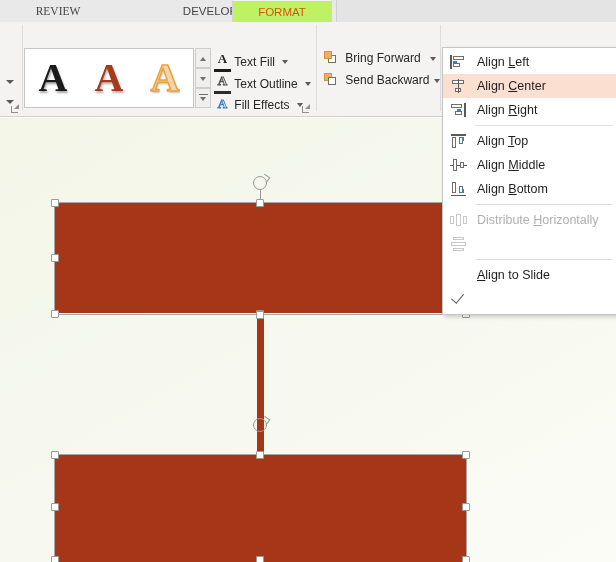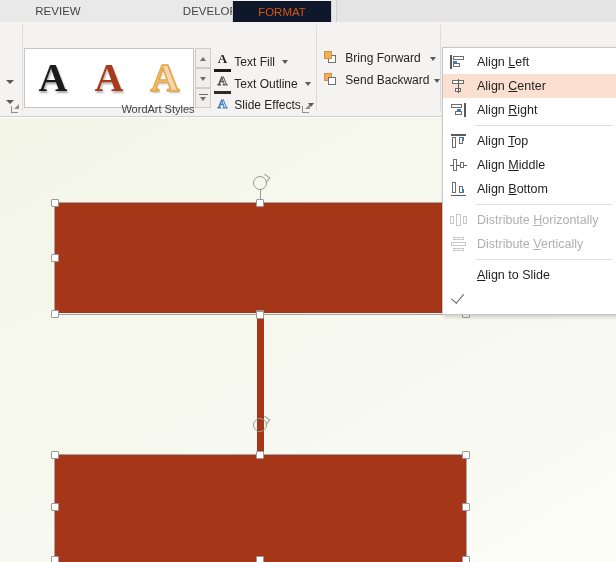--- a/index.html
+++ b/index.html
@@ -37,21 +37,21 @@
     top: 0;
     height: 22px;
     line-height: 22px;
     font-size: 11.5px;
     color: #444444;
     text-align: center;
     white-space: nowrap;
     box-sizing: border-box;
   }
   .tab.active {
-    background: #0f172a;
+    background: #bef264;
     color: #d2560f;
     border-left: 1px solid #d4d4d4;
     border-right: 1px solid #d4d4d4;
     border-top: 1px solid #f4f3f2;
   }
   .tabstrip .strip-bg {
     position: absolute;
     left: 0; top: 0;
     width: 337px; height: 22px;
     background: #e9e9e9;
@@ -428,21 +428,21 @@
   .dim .go { border-color: #c8c8c8; }
 </style>
 </head>
 <body>
 
 <div id="app">
 
   <div class="tabstrip">
     <div class="strip-bg"></div>
     <div class="right-fill"></div>
-    <div class="tab" style="left:22px; width:72px;">REVIEW</div>
+    <div class="tab" style="left:22px; width:72px;font-family:Liberation Serif, serif;">REVIEW</div>
     <div class="tab" style="left:114px; width:58px;margin-top:32px;">VIEW</div>
     <div class="tab" style="left:170px; width:96px;">DEVELOPER</div>
     <div class="tab active" style="left:232px; width:100px;">FORMAT</div>
   </div>
 
   <div class="ribbon">
 
     <div class="leftstub">
       <div class="carat" style="top:36px;"></div>
       <div class="carat" style="top:56px;"></div>
@@ -477,21 +477,21 @@
       <span class="label">Text Fill</span>
       <span class="arrow"></span>
     </div>
     <div class="txtbtn" style="top:50px;">
       <span class="glyph outline-a ul-gray">A</span>
       <span class="label">Text Outline</span>
       <span class="arrow"></span>
     </div>
     <div class="txtbtn" style="top:72px;">
       <span class="glyph effect-a">A</span>
-      <span class="label">Slide Effects</span>
+      <span class="label">Fill Effects</span>
       <span class="arrow"></span>
     </div>
 
     <div class="arr-btn" style="top:26px;">
       <span class="ic">
         <span class="sq-white" style="left:4px; top:5px;"></span>
         <span class="sq-orange" style="left:0px; top:1px;"></span>
       </span>
       <span class="lbl">Bring Forward</span>
       <span class="split-arrow" style="left:106px;"></span>
@@ -520,21 +520,20 @@
       <span class="g" style="left:1px; top:0; width:7px; height:1.5px;"></span>
       <span class="g" style="left:1px; top:11.5px; width:7px; height:1.5px;"></span>
       <span class="go" style="left:12px; top:0px; width:8px; height:13px; background:transparent;"></span>
     </div>
     <div class="size-field">1.52"</div>
     <div class="spin" style="top:29px; right:2px;">
         <span class="t-up"></span>
       </div>
 
     <div class="dlg-launcher" style="left:10px;"></div>
-    <div class="group-label" style="left:0; width:316px; text-align:center;">WordArt Styles</div>
     <div class="dlg-launcher" style="left:301px;"></div>
   </div>
 
   <div class="slide">
 
     <div class="shape" style="left:55px; top:85px; width:411px; height:110px;"></div>
     <div class="sel-edge" style="left:55px; top:84px;  width:411px; height:1px;"></div>
     <div class="sel-edge" style="left:55px; top:196px; width:411px; height:1px;"></div>
     <div class="sel-edge" style="left:54px; top:85px;  width:1px; height:111px;"></div>
     <div class="sel-edge" style="left:466px; top:85px; width:1px; height:111px;"></div>
@@ -640,21 +639,20 @@
       </span>
       <span>Distribute <span class="acc">H</span>orizontally</span>
     </div>
 
     <div class="menu-item disabled">
       <span class="mi-icon dim">
         <span class="go" style="left:3px; top:0px; width:11px; height:3px;"></span>
         <span class="go" style="left:1px; top:5px; width:15px; height:4px;"></span>
         <span class="go" style="left:3px; top:11px; width:11px; height:3px;"></span>
       </span>
-      <span>Distribute <span class="acc">V</span>ertically</span>
     </div>
 
     <div class="menu-sep"></div>
 
     <div class="menu-item">
       <span><span class="acc">A</span>lign to Slide</span>
     </div>
 
     <div class="menu-item">
       <span class="check"></span>

